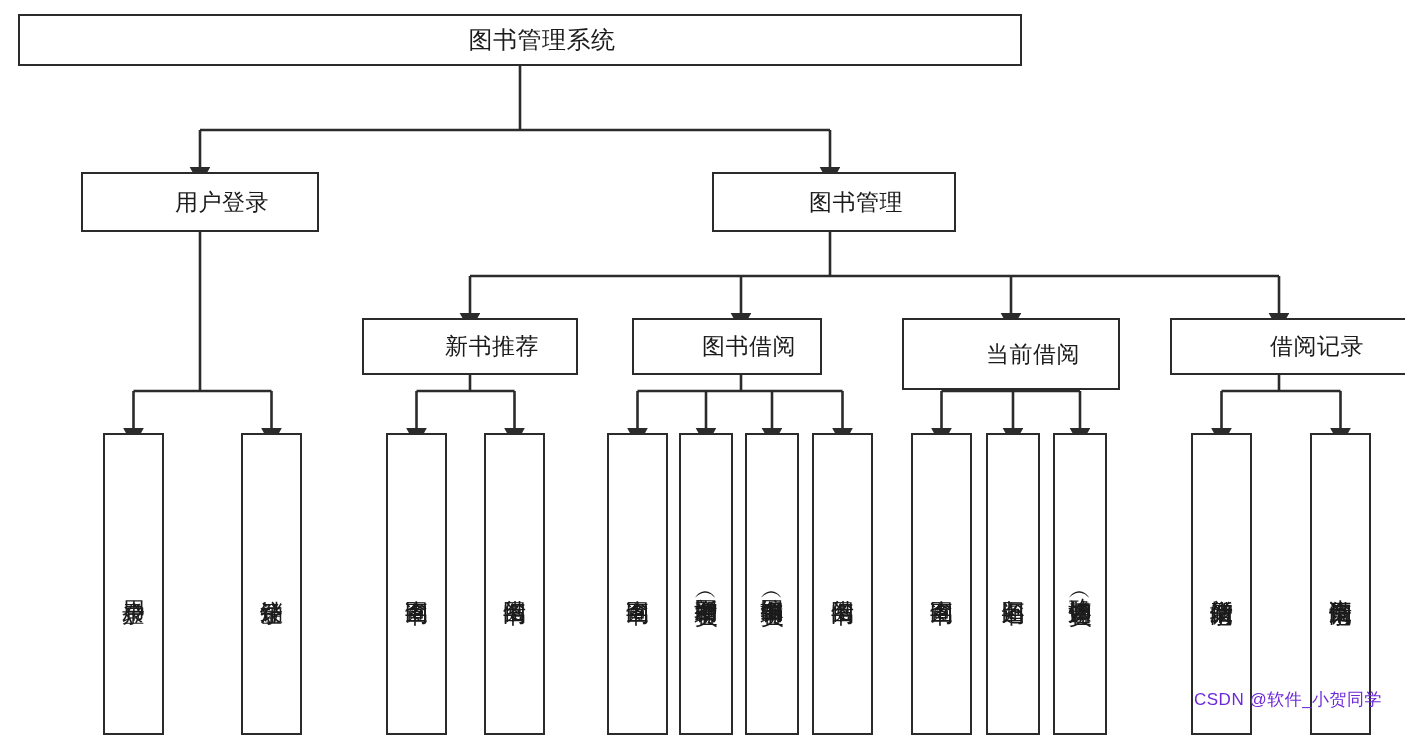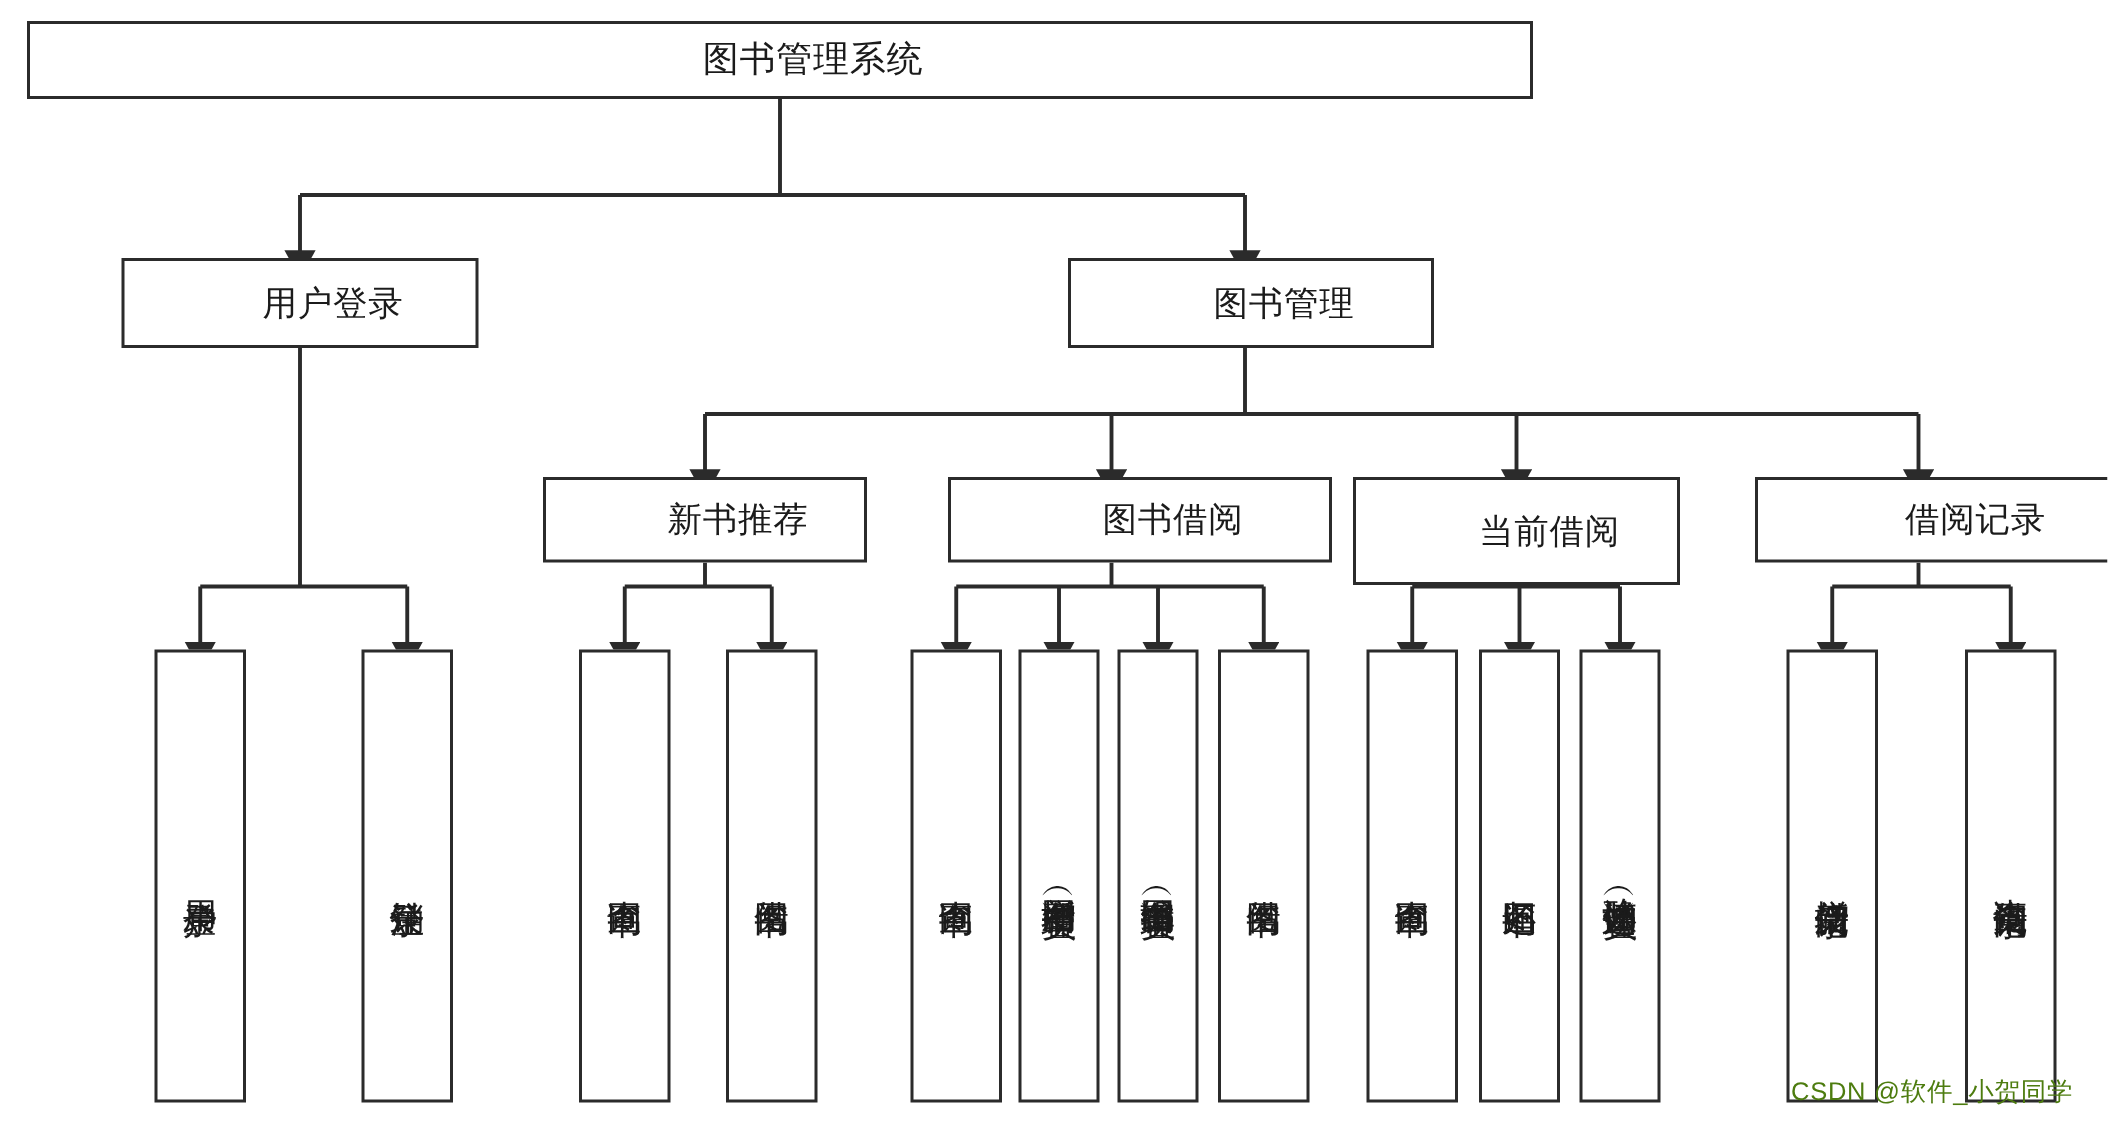--- a/index.html
+++ b/index.html
@@ -120,21 +120,21 @@
       </div>
       <div class="node horiz" style="left: 81px; top: 172px; width: 238px; height: 60px;">
         <span class="vlabel">用户登录</span>
       </div>
       <div class="node horiz" style="left: 712px; top: 172px; width: 244px; height: 60px;">
         <span class="vlabel">图书管理</span>
       </div>
       <div class="node horiz" style="left: 362px; top: 318px; width: 216px; height: 57px;">
         <span class="vlabel">新书推荐</span>
       </div>
-      <div class="node horiz" style="left: 632px; top: 318px; width: 256px; height: 57px;">
+      <div class="node horiz" style="left: 632px; top: 318px; width: 190px; height: 57px;">
         <span class="vlabel">图书借阅</span>
       </div>
       <div class="node horiz" style="left: 902px; top: 318px; width: 218px; height: 72px;">
         <span class="vlabel">当前借阅</span>
       </div>
       <div class="node horiz" style="left: 1170px; top: 318px; width: 250px; height: 57px;">
         <span class="vlabel">借阅记录</span>
       </div>
       <div class="node vert" style="left: 103px; top: 433px; width: 61px; height: 302px;">
         <span class="vlabel">用户登录</span>
@@ -170,15 +170,15 @@
         <span class="vlabel">确认归还（管理员）</span>
       </div>
       <div class="node vert" style="left: 1191px; top: 433px; width: 61px; height: 302px;">
         <span class="vlabel">新增借阅记录</span>
       </div>
       <div class="node vert" style="left: 1310px; top: 433px; width: 61px; height: 302px;">
         <span class="vlabel">查询借阅记录</span>
       </div>
     </div>
 
-  <div class="watermark" style="left: 1194px; top: 716px; color: #4d7c0f;">CSDN @软件_小贺同学</div>
+  <div class="watermark" style="left: 1194px; top: 688px; color: #6d28d9;">CSDN @软件_小贺同学</div>
 
 </div>
 
 </body></html>

